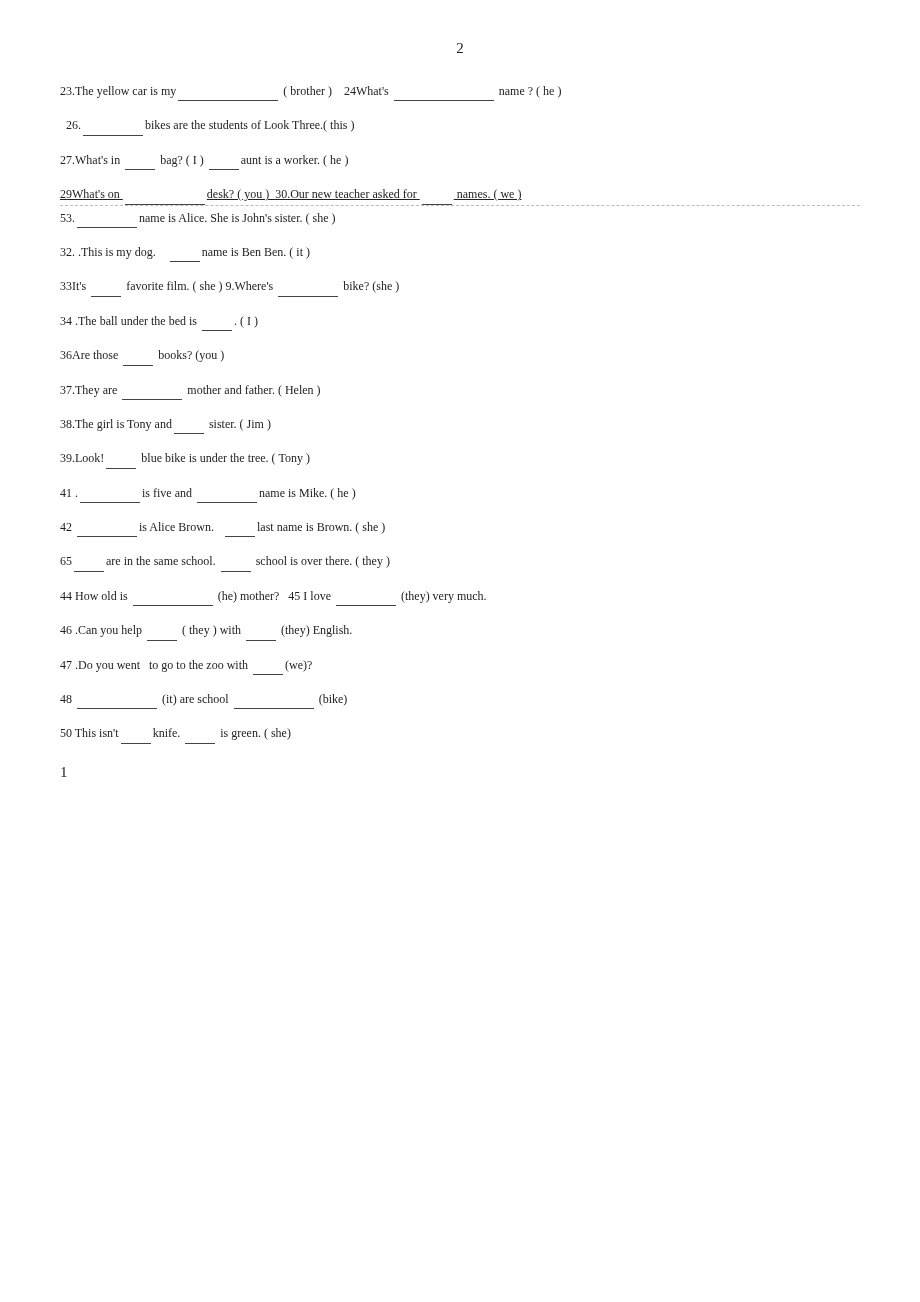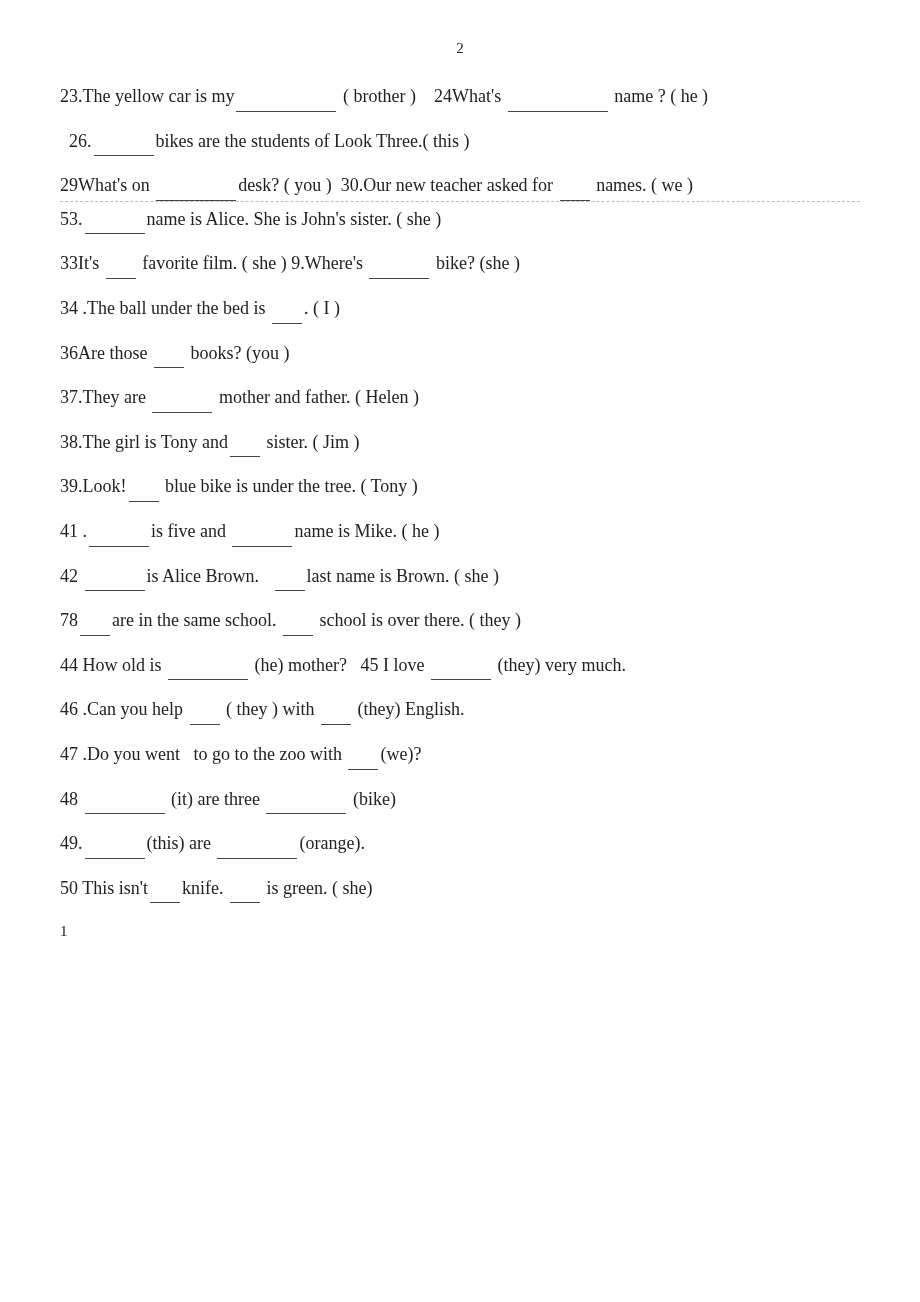--- a/index.html
+++ b/index.html
@@ -17,71 +17,78 @@
       padding: 40px 60px 40px 60px;
     }
     .page-number-top {
       text-align: center;
       margin-bottom: 24px;
       font-size: 15px;
     }
     .exercise-line {
       margin-bottom: 14px;
       line-height: 1.7;
-      font-size: 18px;
+      font-size: 12px;
     }
     .blank {
       display: inline-block;
       border-bottom: 1px solid #444;
       min-width: 50px;
       vertical-align: bottom;
       margin: 0 2px;
     }
     .blank-sm { min-width: 30px; }
     .blank-md { min-width: 60px; }
     .blank-lg { min-width: 80px; }
     .blank-xl { min-width: 100px; }
     .page-number-bottom {
       text-align: left;
       margin-top: 20px;
       font-size: 15px;
     }
     .dotted-line {
       border-bottom: 1px dashed #bbb;
       margin-bottom: 2px;
+      text-decoration: underline;
     }
   </style>
 </head>
 <body>
 
 <div class="page-number-top">
   <span>2</span>
 </div>
 
 <div>
 
   <div class="exercise-line">
     <span>23.The yellow car is my</span><span class="blank blank-xl"></span><span> ( brother )&nbsp;&nbsp;&nbsp;&nbsp;24What's </span><span class="blank blank-xl"></span><span> name ? ( he )</span>
   </div>
 
 
   <div class="exercise-line">
     &nbsp;&nbsp;26.<span class="blank blank-md"></span><span>bikes are the students of Look Three.( this )</span>
   </div>
 
+  <div class="exercise-line">
+    <span>27.What's in </span><span class="blank blank-sm"></span><span> bag? ( I ) </span><span class="blank blank-sm"></span><span>aunt is a worker. ( he )</span>
+  </div>
 
 
   <div class="exercise-line dotted-line">
     <span>29What's on </span><span class="blank blank-lg"></span><span>desk? ( you )&nbsp;&nbsp;30.Our new teacher asked for </span><span class="blank blank-sm"></span><span> names. ( we )</span>
   </div>
 
   <div class="exercise-line">
     <span>53.</span><span class="blank blank-md"></span><span>name is Alice. She is John's sister. ( she )</span>
   </div>
 
+  <div class="exercise-line">
+    <span>32. .This is my dog. &nbsp;&nbsp;&nbsp;</span><span class="blank blank-sm"></span><span>name is Ben Ben. ( it )</span>
+  </div>
 
   <div class="exercise-line">
     <span>33It's </span><span class="blank blank-sm"></span><span> favorite film. ( she ) 9.Where's </span><span class="blank blank-md"></span><span> bike? (she )</span>
   </div>
 
   <div class="exercise-line">
     <span>34 .The ball under the bed is </span><span class="blank blank-sm"></span><span>. ( I )</span>
   </div>
 
 
@@ -104,42 +111,39 @@
 
   <div class="exercise-line">
     <span>41 .</span><span class="blank blank-md"></span><span>is five and </span><span class="blank blank-md"></span><span>name is Mike. ( he )</span>
   </div>
 
   <div class="exercise-line">
     <span>42 </span><span class="blank blank-md"></span><span>is Alice Brown. &nbsp;&nbsp;</span><span class="blank blank-sm"></span><span>last name is Brown. ( she )</span>
   </div>
 
   <div class="exercise-line">
-    <span>78</span><span class="blank blank-sm"></span><span>are in the same school. </span><span class="blank blank-sm"></span><span> school is over there. ( they )</span>
+    <span>65</span><span class="blank blank-sm"></span><span>are in the same school. </span><span class="blank blank-sm"></span><span> school is over there. ( they )</span>
   </div>
 
   <div class="exercise-line">
     <span>44 How old is </span><span class="blank blank-lg"></span><span> (he) mother? &nbsp;&nbsp;45 I love </span><span class="blank blank-md"></span><span> (they) very much.</span>
   </div>
 
   <div class="exercise-line">
     <span>46 .Can you help </span><span class="blank blank-sm"></span><span> ( they ) with </span><span class="blank blank-sm"></span><span> (they) English.</span>
   </div>
 
   <div class="exercise-line">
     <span>47 .Do you went &nbsp;&nbsp;to go to the zoo with </span><span class="blank blank-sm"></span><span>(we)?</span>
   </div>
 
   <div class="exercise-line">
-    <span>48 </span><span class="blank blank-lg"></span><span> (it) are three </span><span class="blank blank-lg"></span><span> (bike)</span>
+    <span>48 </span><span class="blank blank-lg"></span><span> (it) are school </span><span class="blank blank-lg"></span><span> (bike)</span>
   </div>
 
-  <div class="exercise-line">
-    <span>49.</span><span class="blank blank-md"></span><span>(this) are </span><span class="blank blank-lg"></span><span>(orange).</span>
-  </div>
 
   <div class="exercise-line">
     <span>50 This isn't</span><span class="blank blank-sm"></span><span>knife. </span><span class="blank blank-sm"></span><span> is green. ( she)</span>
   </div>
 
 </div>
 
 <div class="page-number-bottom">
   <span>1</span>
 </div>

